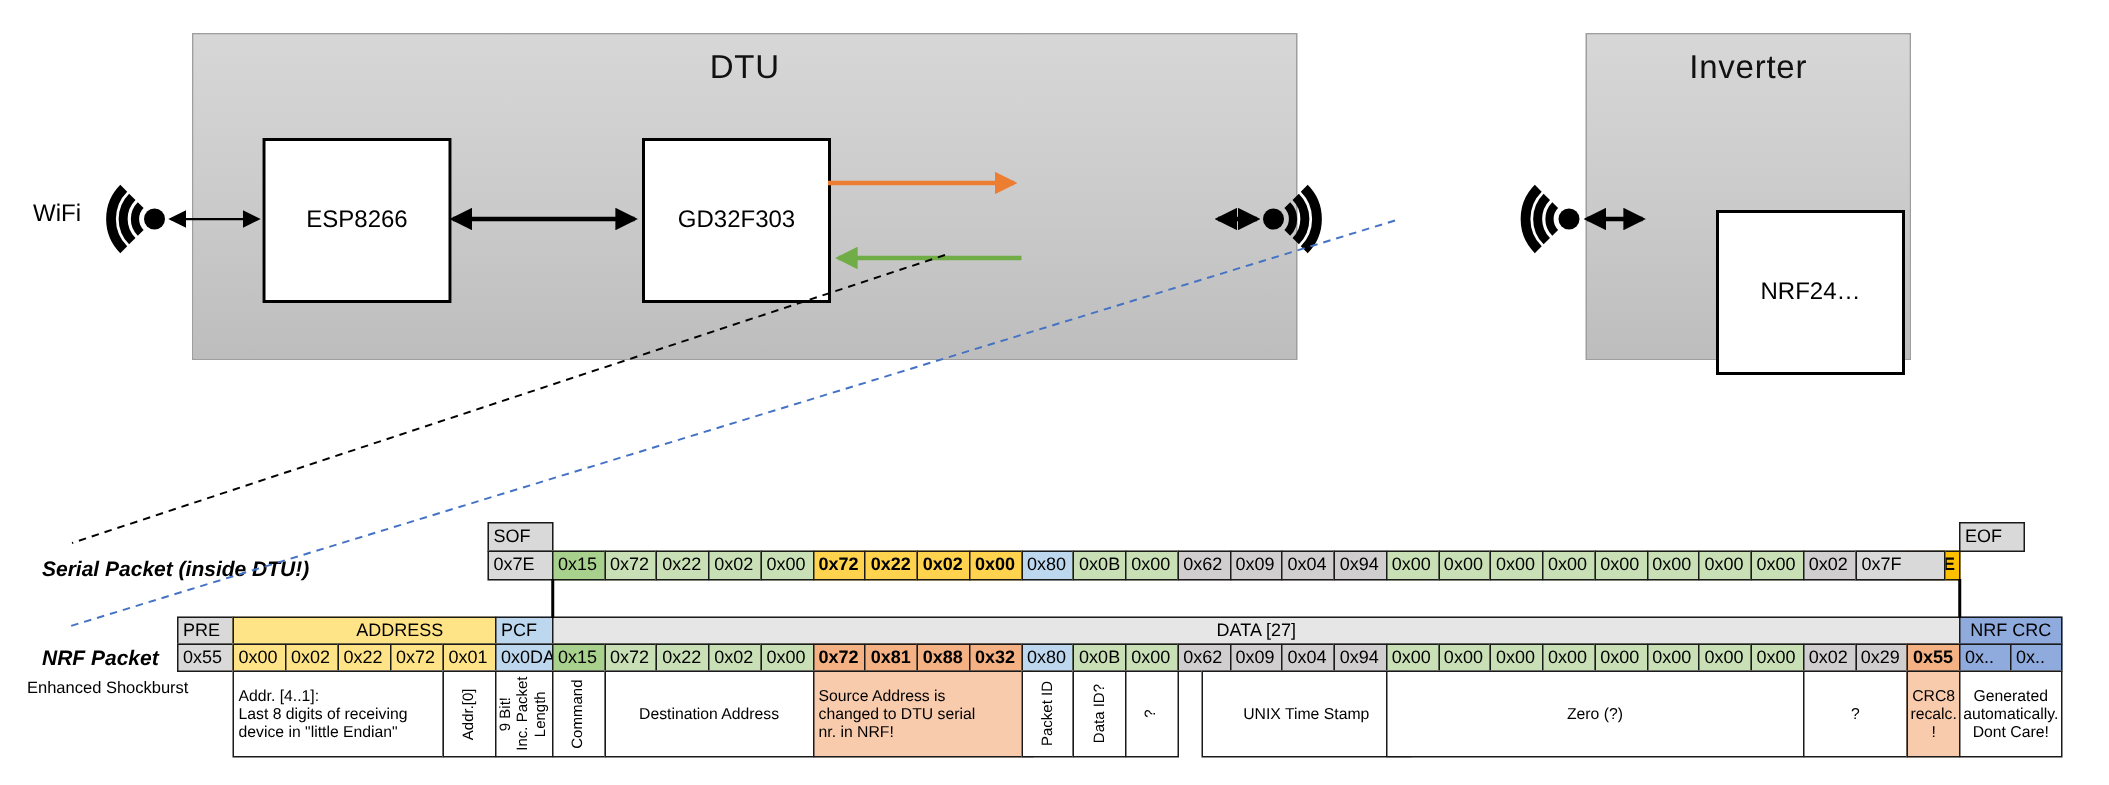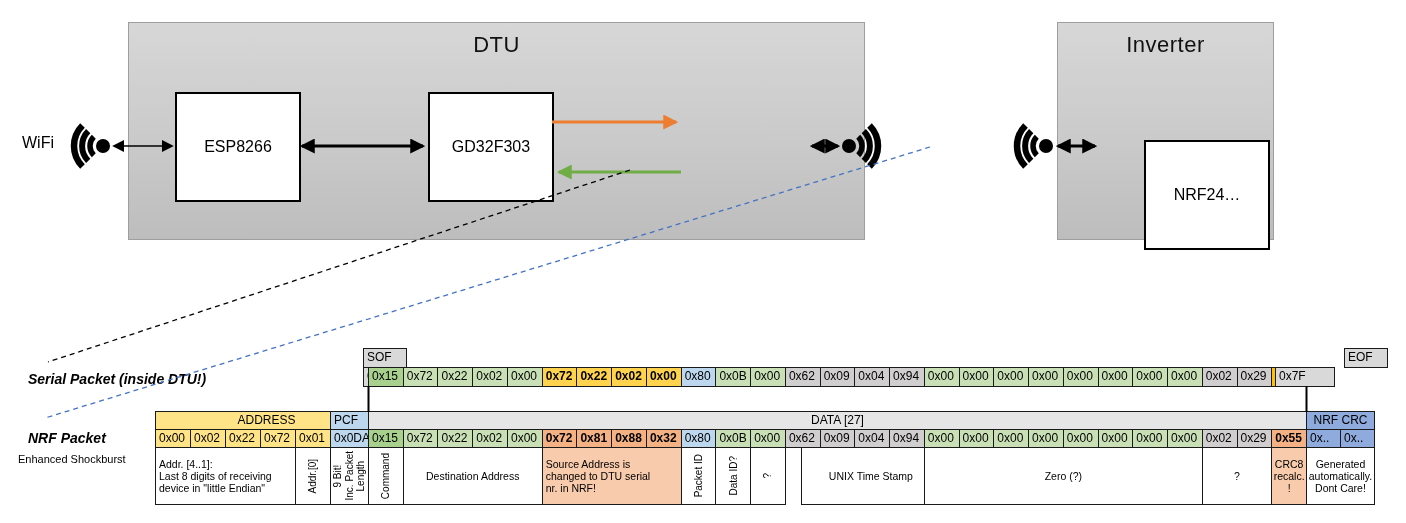--- a/index.html
+++ b/index.html
@@ -23,21 +23,21 @@
   .cell{position:absolute;box-sizing:border-box;border:1px solid #1a1a1a;background:#fff;
         font-size:12px;display:flex;align-items:center;justify-content:flex-start;
         padding-left:3px;white-space:pre-line;line-height:1.15;overflow:hidden;}
   .center{justify-content:center;text-align:center;padding-left:0;}
   .tleft{justify-content:flex-start;text-align:left;padding-left:3px;}
   .bold{font-weight:bold;}
   .ann{font-size:10.5px;}
   .vcell{padding:0;justify-content:center;}
   .vtext{writing-mode:vertical-rl;transform:rotate(180deg);white-space:pre-line;
          font-size:10px;line-height:11.5px;text-align:center;}
-  .gry{background:var(--gry);margin-left:38px;} .yel{background:var(--yel);} .blu{background:var(--blu);}
+  .gry{background:var(--gry);} .yel{background:var(--yel);} .blu{background:var(--blu);}
   .g1{background:var(--g1);} .g2{background:var(--g2);} .gy2{background:var(--gy2);}
   .gold{background:var(--gold);} .amb{background:var(--amb);} .org{background:var(--org);}
   .orgl{background:var(--orgl);} .crc{background:var(--crc);} .hdr{background:var(--hdr);}
   .white{background:#fff;}
 </style>
 </head>
 <body>
 
 <div class="canvas">
 

